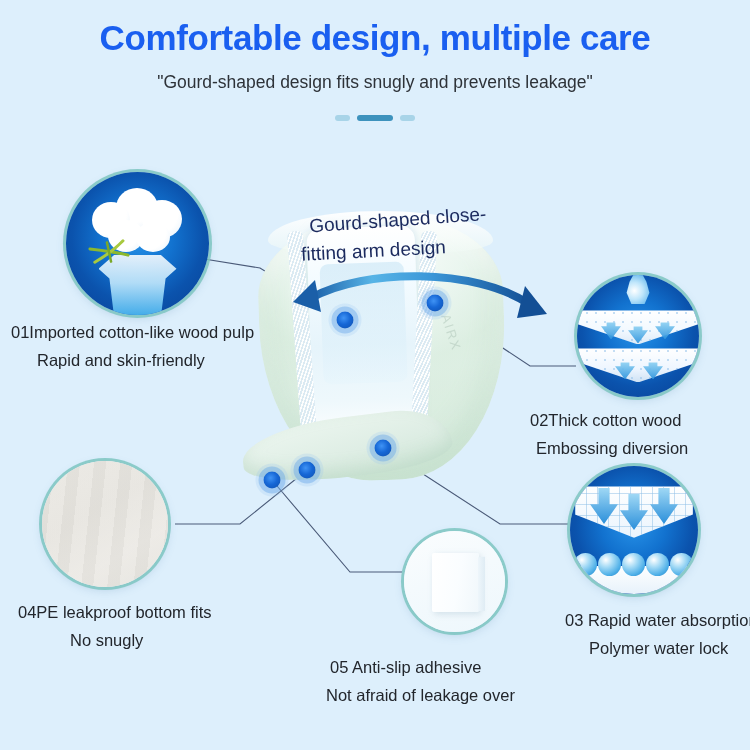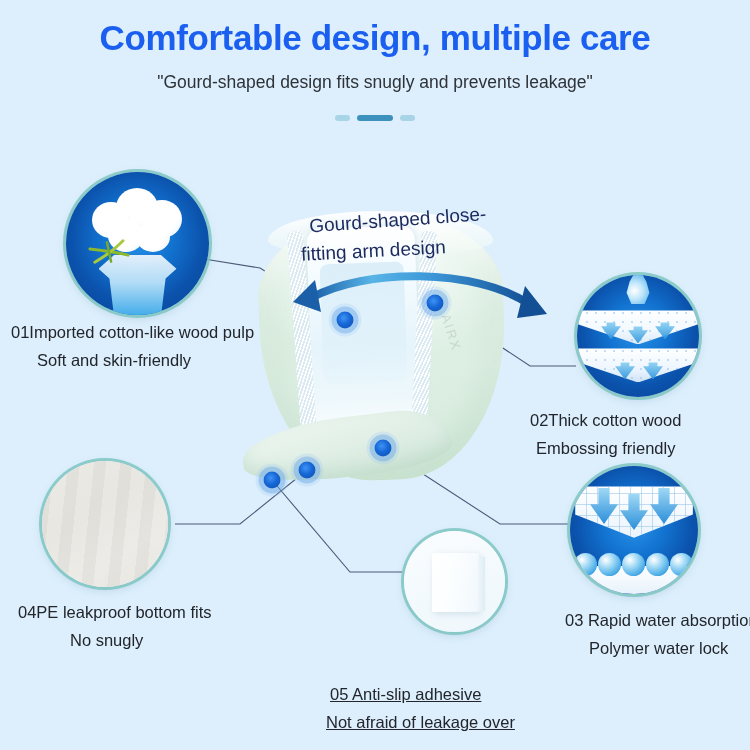--- a/index.html
+++ b/index.html
@@ -282,40 +282,40 @@
       </div>
       <svg class="leafx" viewBox="0 0 40 22">
         <path d="M2,4 C14,8 26,12 38,18" stroke="#8cb82e" stroke-width="3" fill="none" stroke-linecap="round"></path>
         <path d="M4,18 C16,14 26,10 36,3" stroke="#a8c93f" stroke-width="3" fill="none" stroke-linecap="round"></path>
         <path d="M20,1 L20,21" stroke="#7aa828" stroke-width="2.5" stroke-linecap="round"></path>
       </svg>
     </div>
   </div>
   <div class="cap" style="left:11px;top:318px;">
     <span class="l1">01Imported cotton-like wood pulp</span>
-    <span class="l2" style="margin-left:26px;">Soft and skin-friendly</span>
+    <span class="l2" style="margin-left:26px;">Rapid and skin-friendly</span>
   </div>
 
   <div class="fcircle" style="left:577px;top:275px;width:122px;height:122px;">
     <div class="blue-disc">
       <div class="layers">
         <div class="drop"></div>
         <div class="lay" style="top:18px;"></div>
         <div class="lay b" style="top:56px;"></div>
         <div class="chev" style="left:26px;top:30px;"></div>
         <div class="chev" style="left:53px;top:34px;"></div>
         <div class="chev" style="left:80px;top:30px;"></div>
         <div class="chev" style="left:40px;top:70px;"></div>
         <div class="chev" style="left:68px;top:70px;"></div>
       </div>
     </div>
   </div>
   <div class="cap" style="left:530px;top:406px;">
     <span class="l1">02Thick cotton wood</span>
-    <span class="l2" style="margin-left:6px;">Embossing friendly</span>
+    <span class="l2" style="margin-left:6px;">Embossing diversion</span>
   </div>
 
   <div class="fcircle" style="left:570px;top:466px;width:128px;height:128px;">
     <div class="blue-disc">
       <div class="grid-layer"></div>
       <div class="bigchev" style="left:20px;top:22px;"></div>
       <div class="bigchev" style="left:50px;top:28px;"></div>
       <div class="bigchev" style="left:80px;top:22px;"></div>
       <div class="bead-base"></div>
       <div class="bead-row">
@@ -338,18 +338,18 @@
   <div class="cap" style="left:18px;top:598px;">
     <span class="l1">04PE leakproof bottom fits</span>
     <span class="l2" style="margin-left:52px;">No snugly</span>
   </div>
 
   <div class="fcircle" style="left:404px;top:531px;width:101px;height:101px;">
     <div class="adhesive">
       <div class="tape"></div>
     </div>
   </div>
-  <div class="cap" style="left:330px;top:680px;text-decoration:underline;">
+  <div class="cap" style="left:330px;top:653px;">
     <span class="l1">05 Anti-slip adhesive</span>
     <span class="l2" style="margin-left:-4px;">Not afraid of leakage over</span>
   </div>
 
 </div>
 
 </body></html>

